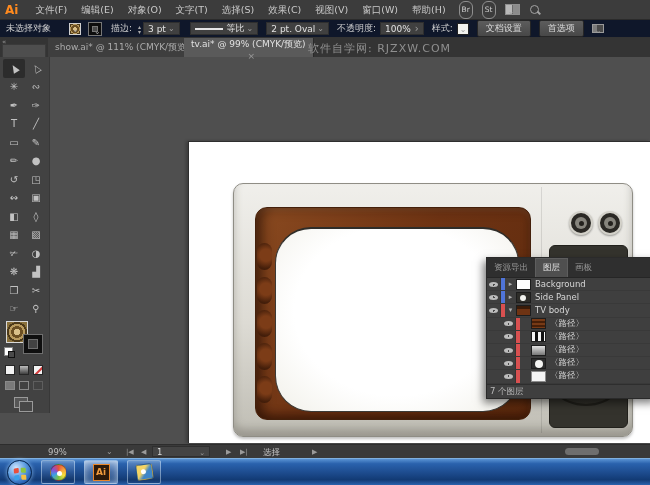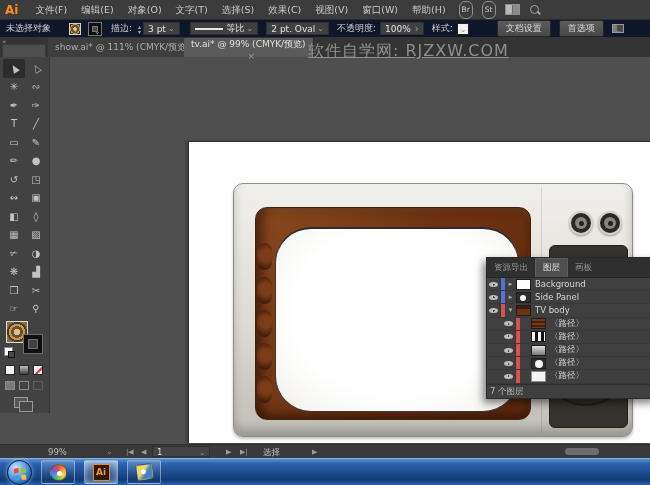--- a/index.html
+++ b/index.html
@@ -32,21 +32,21 @@
   .arrow-r::after { content:"›"; color:#9f9f9f; font-size:10px; margin-left:4px; }
   .panel-mini { width:12px; height:9px; border:1px solid #9a9a9a; background:linear-gradient(90deg,#7c7c7c 0 4px,#4a4a4a 4px); }
 
   
   #tabbar { position:absolute; left:0; top:38px; width:650px; height:19px; background:#343434; }
   #tools-dock-stub { position:absolute; left:2px; top:6px; width:44px; height:13px; background:#4e4e4e; border:1px solid #3a3a3a; border-bottom:none; }
   #dock-collapse { position:absolute; left:2px; top:0px; color:#9a9a9a; font-size:7px; }
   .doc-tab { position:absolute; top:0; height:19px; display:flex; align-items:center; padding:0 7px; font-size:9px; color:#ababab; background:#3e3e3e; border-right:1px solid #2a2a2a; white-space:nowrap; }
   .doc-tab.active { background:#5a5a5a; color:#e0e0e0;flex-direction:column; }
   .tab-close { margin-left:6px; color:#9a9a9a; font-size:9px; }
-  #watermark { position:absolute; left:308px; top:3px; font-size:16px; color:#8f8f8f; letter-spacing:1px; white-space:nowrap;text-decoration:underline; }
+  #watermark { position:absolute; left:308px; top:3px; font-size:11px; color:#8f8f8f; letter-spacing:1px; white-space:nowrap; }
 
   
   #tools-panel { position:absolute; left:0; top:57px; width:50px; height:356px; background:#424242; border-right:1px solid #383838; }
   #tools-grid { display:flex; flex-wrap:wrap; padding:2px 3px; width:50px; }
   .tool-cell { width:22px; height:18.5px; display:flex; align-items:center; justify-content:center; color:#c2c2c2; font-size:10px; border-radius:2px; }
   .tool-cell.active { background:#2c2c2c; }
   .tool-cell .g { display:inline-block; }
   .tool-cell.cursor .g { transform:rotate(-32deg) scaleY(1.15); font-size:9px; }
   #fillstroke { position:absolute; left:0; top:262px; width:50px; height:46px; }
   #fill-swatch { position:absolute; left:6px; top:2px; width:22px; height:22px; border:1px solid #d8d8d8; background:radial-gradient(circle,#d9c089 0 3px,#6b4f23 3px 6px,#b89a5e 6px 8px,#4d3a1a 8px 10px,#8a713c 10px); }
@@ -164,21 +164,21 @@
       </span>
     <span class="field dd" style="margin-left:8px">
         <span>2 pt. Oval</span>
       </span>
     <span class="ob-label" style="margin-left:8px">不透明度:</span>
     <span class="field arrow-r">
         <span>100%</span>
       </span>
     <span class="ob-label" style="margin-left:8px">样式:</span>
     <span class="swatch dd" style="background:#f2f2ee"></span>
-    <span class="ob-btn" style="margin-left:28px">文档设置</span>
+    <span class="ob-btn" style="margin-left:8px">文档设置</span>
     <span class="ob-btn">首选项</span>
     <span class="panel-mini dd" style="margin-left:4px"></span>
   </div>
 
   <div id="tabbar">
     <span id="dock-collapse">«</span>
     <div id="tools-dock-stub"></div>
     <div class="doc-tab" style="left:48px">
       <span>show.ai* @ 111% (CMYK/预览)</span>
       <span class="tab-close">×</span>

